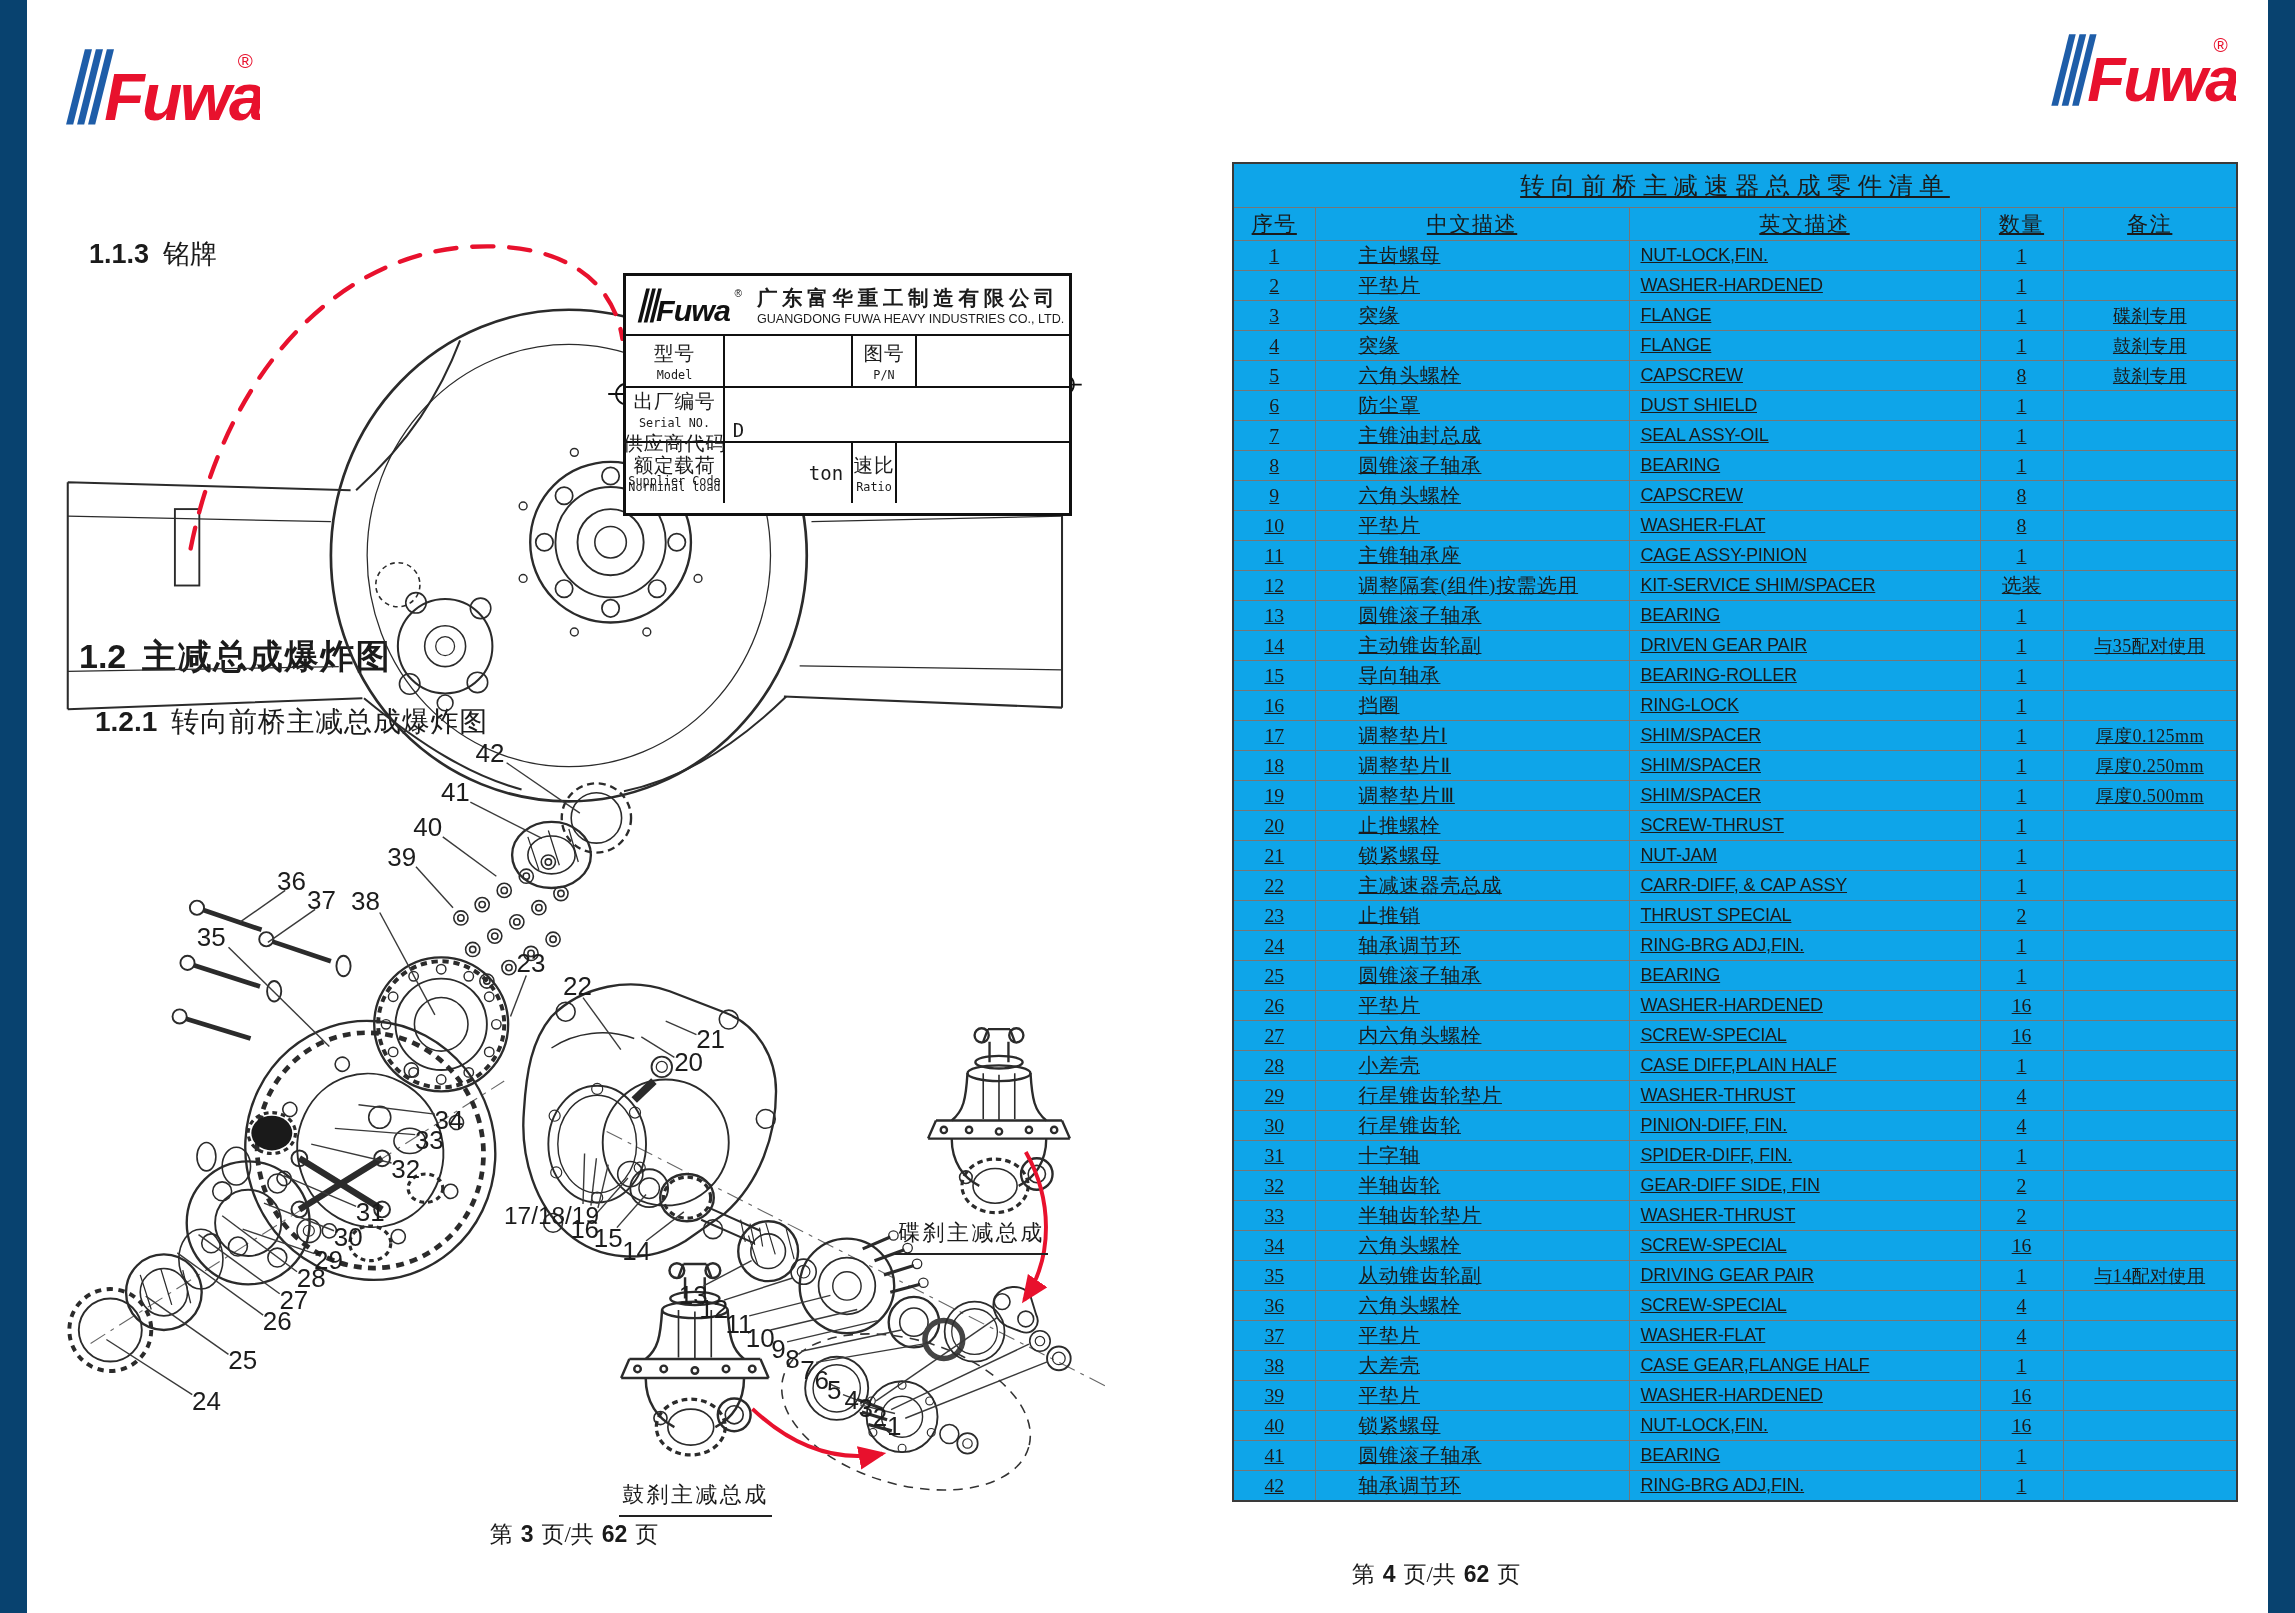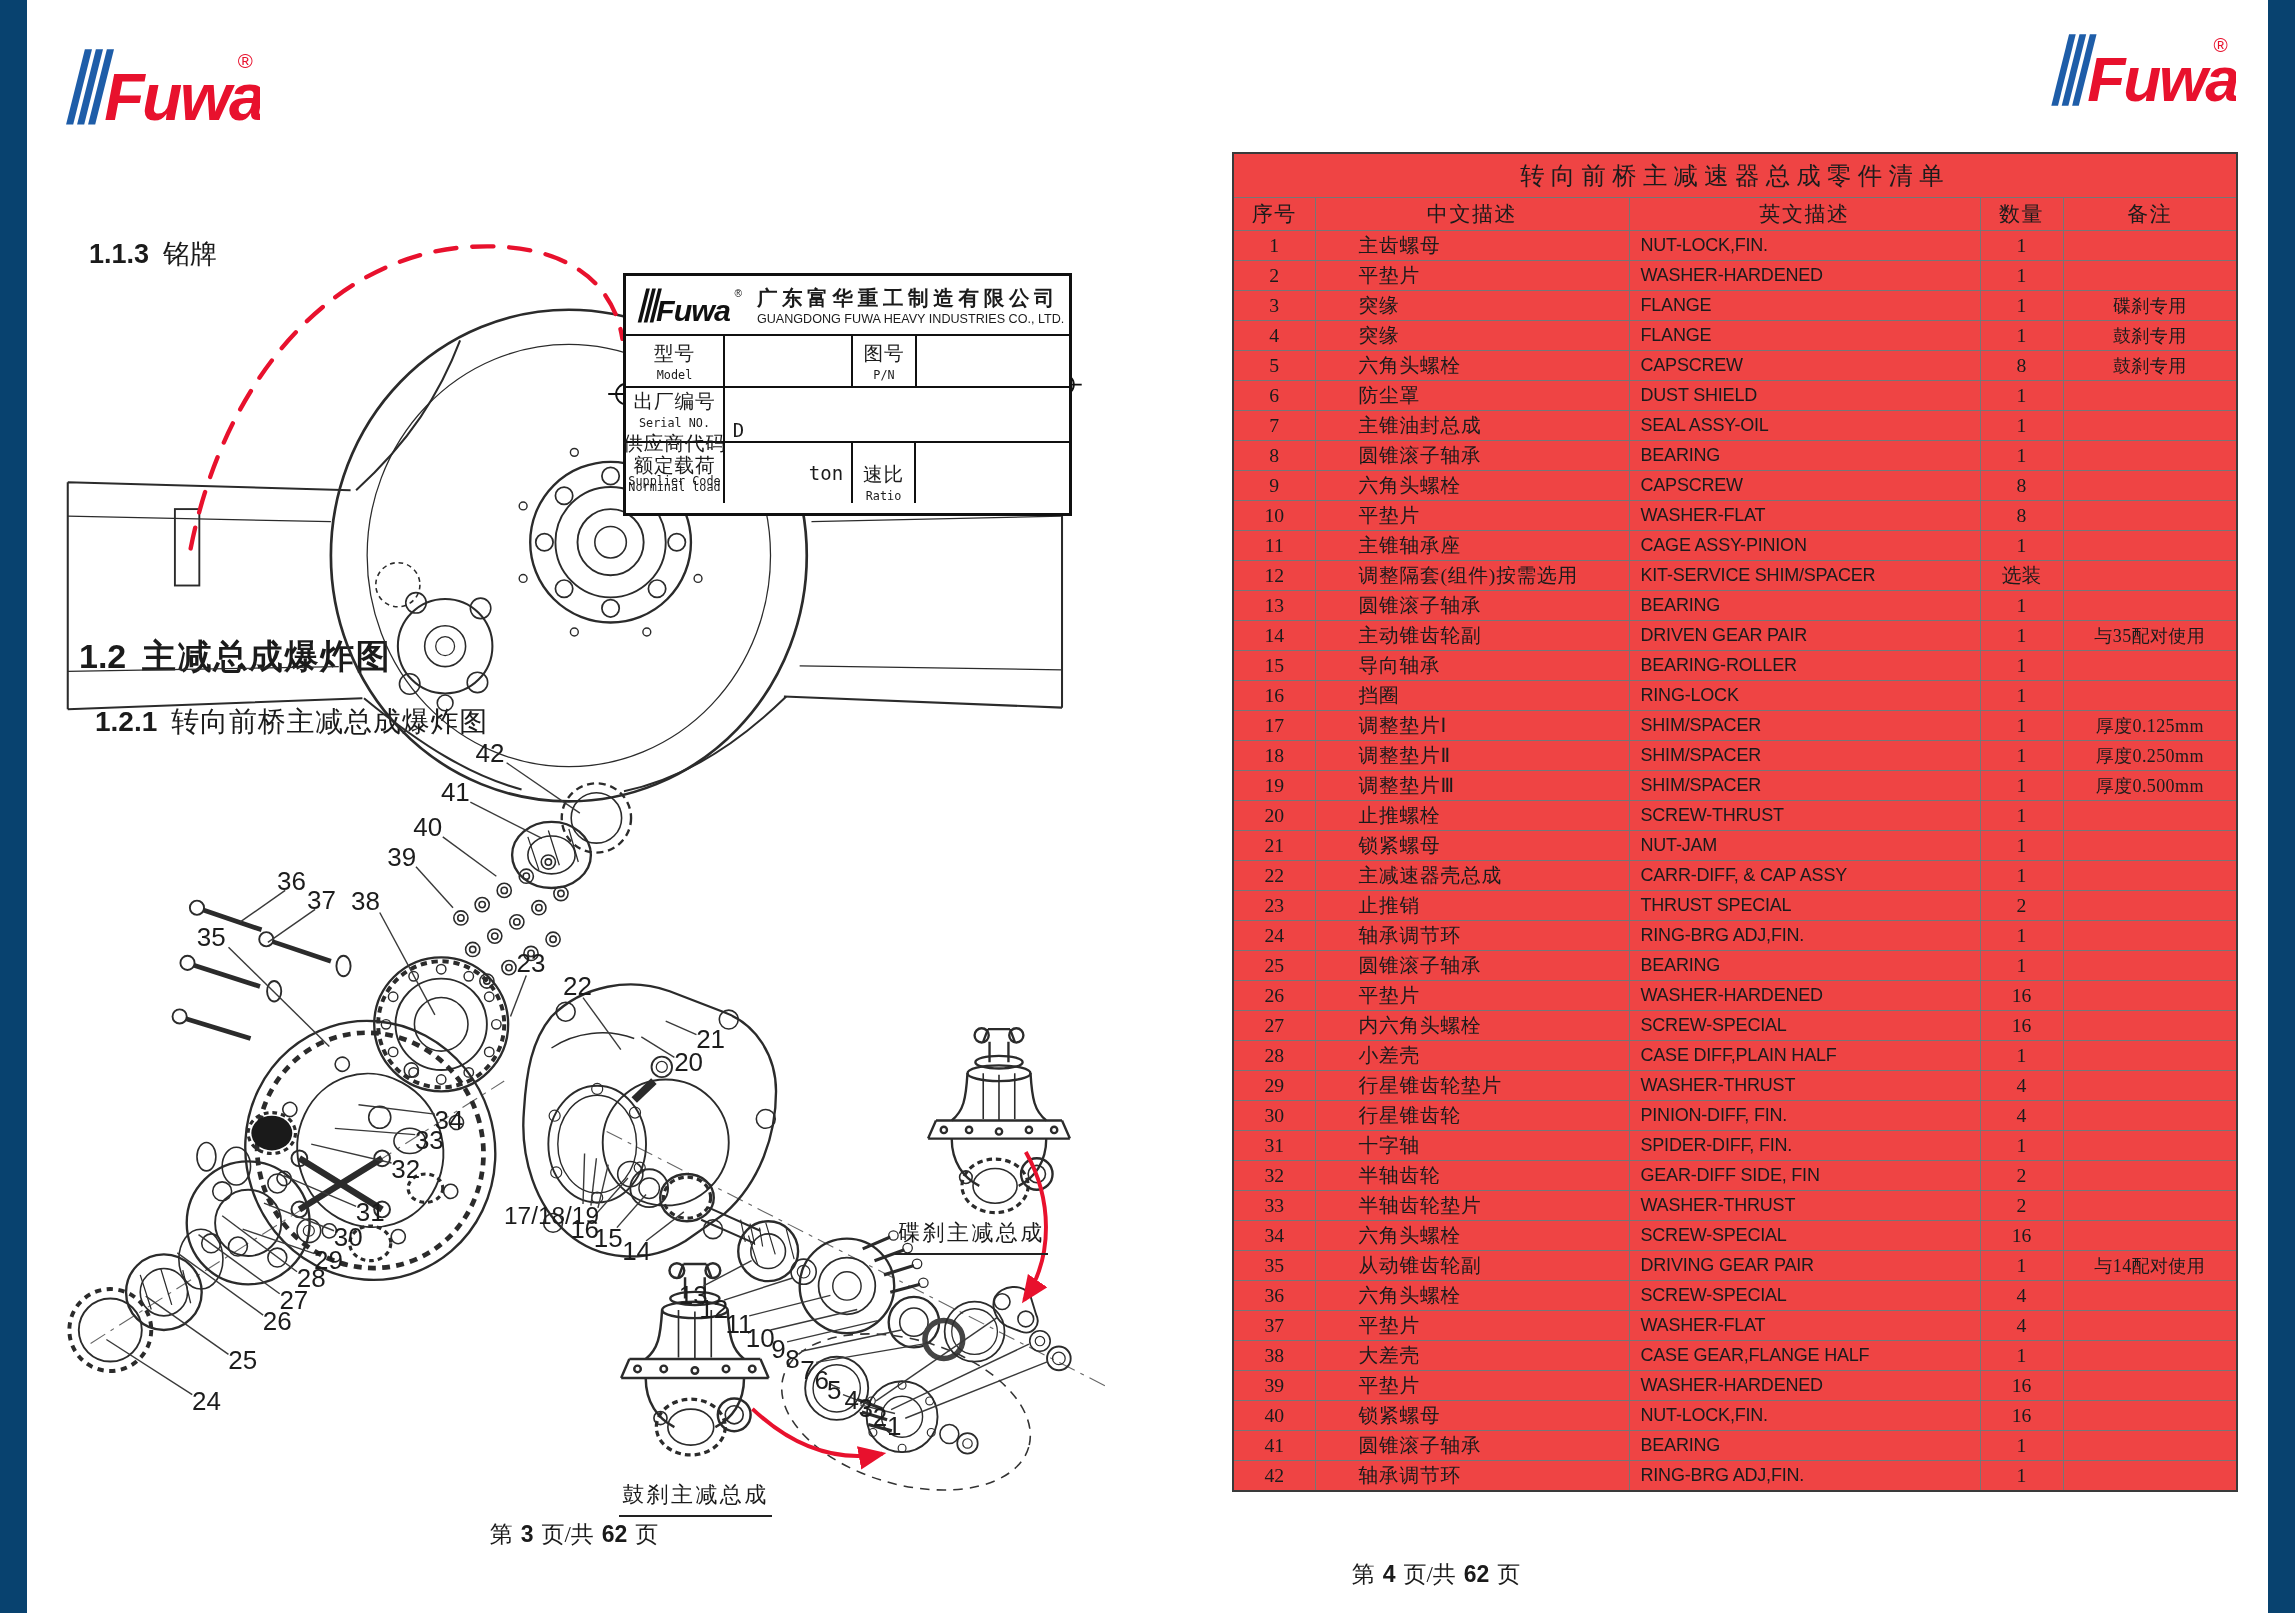--- a/index.html
+++ b/index.html
@@ -44,22 +44,22 @@
   
   .callout{
     font-family:"Liberation Serif",serif;font-size:22px;letter-spacing:2.4px;
     border-bottom:2px solid #222;padding:0 3.2px 4.7px 3.2px;white-space:nowrap;
   }
   #callout-disc{left:895px;top:1218px;}
   #callout-drum{left:619px;top:1480px;}
 
   
   #parts-table{
-    position:absolute;left:1232px;top:152px;border-collapse:collapse;table-layout:fixed;
-    background:#ef4444;border:2.4px solid #3a3a3a;
+    position:absolute;left:1232px;top:162px;border-collapse:collapse;table-layout:fixed;
+    background:#0ea5e9;border:2.4px solid #3a3a3a;text-decoration:underline;
   }
   #parts-table td,#parts-table th{border:1.6px solid #767676;overflow:hidden;white-space:nowrap;padding:0;}
   #parts-table .title-cell{
     height:43px;text-align:center;font-family:"Liberation Serif",serif;font-size:24.4px;letter-spacing:6.3px;font-weight:normal;
   }
   #parts-table .head-cell{
     height:32px;text-align:center;font-family:"Liberation Serif",serif;font-size:21px;font-weight:normal;letter-spacing:1.6px;
   }
   #parts-table tr.data-row{height:30px;}
   .idx-cell,.qty-cell{text-align:center;font-family:"Liberation Serif",serif;font-size:19.7px;}
@@ -548,21 +548,21 @@
         <div class="np-cell np-val" style="width: 117px; flex: 1 1 0%;"></div>
       </div>
       <div class="np-row" style="height: 60px;">
         <div class="np-cell" style="width: 99px;">
           <div class="cn">额定载荷</div>
           <div class="en">Norminal load</div>
         </div>
         <div class="np-cell np-val" style="width: 128px;">
           <span class="uv">ton</span>
         </div>
-        <div class="np-cell" style="width: 63px; justify-content: flex-end;">
+        <div class="np-cell" style="width: 44px;">
           <div class="cn">速比</div>
           <div class="en">Ratio</div>
         </div>
         <div class="np-cell np-val" style="width: 163px; flex: 1 1 0%;"></div>
       </div>
     </div>
 </div>
 
 <div class="abs callout" id="callout-disc">碟刹主减总成</div>
 <div class="abs callout" id="callout-drum">鼓刹主减总成</div>

